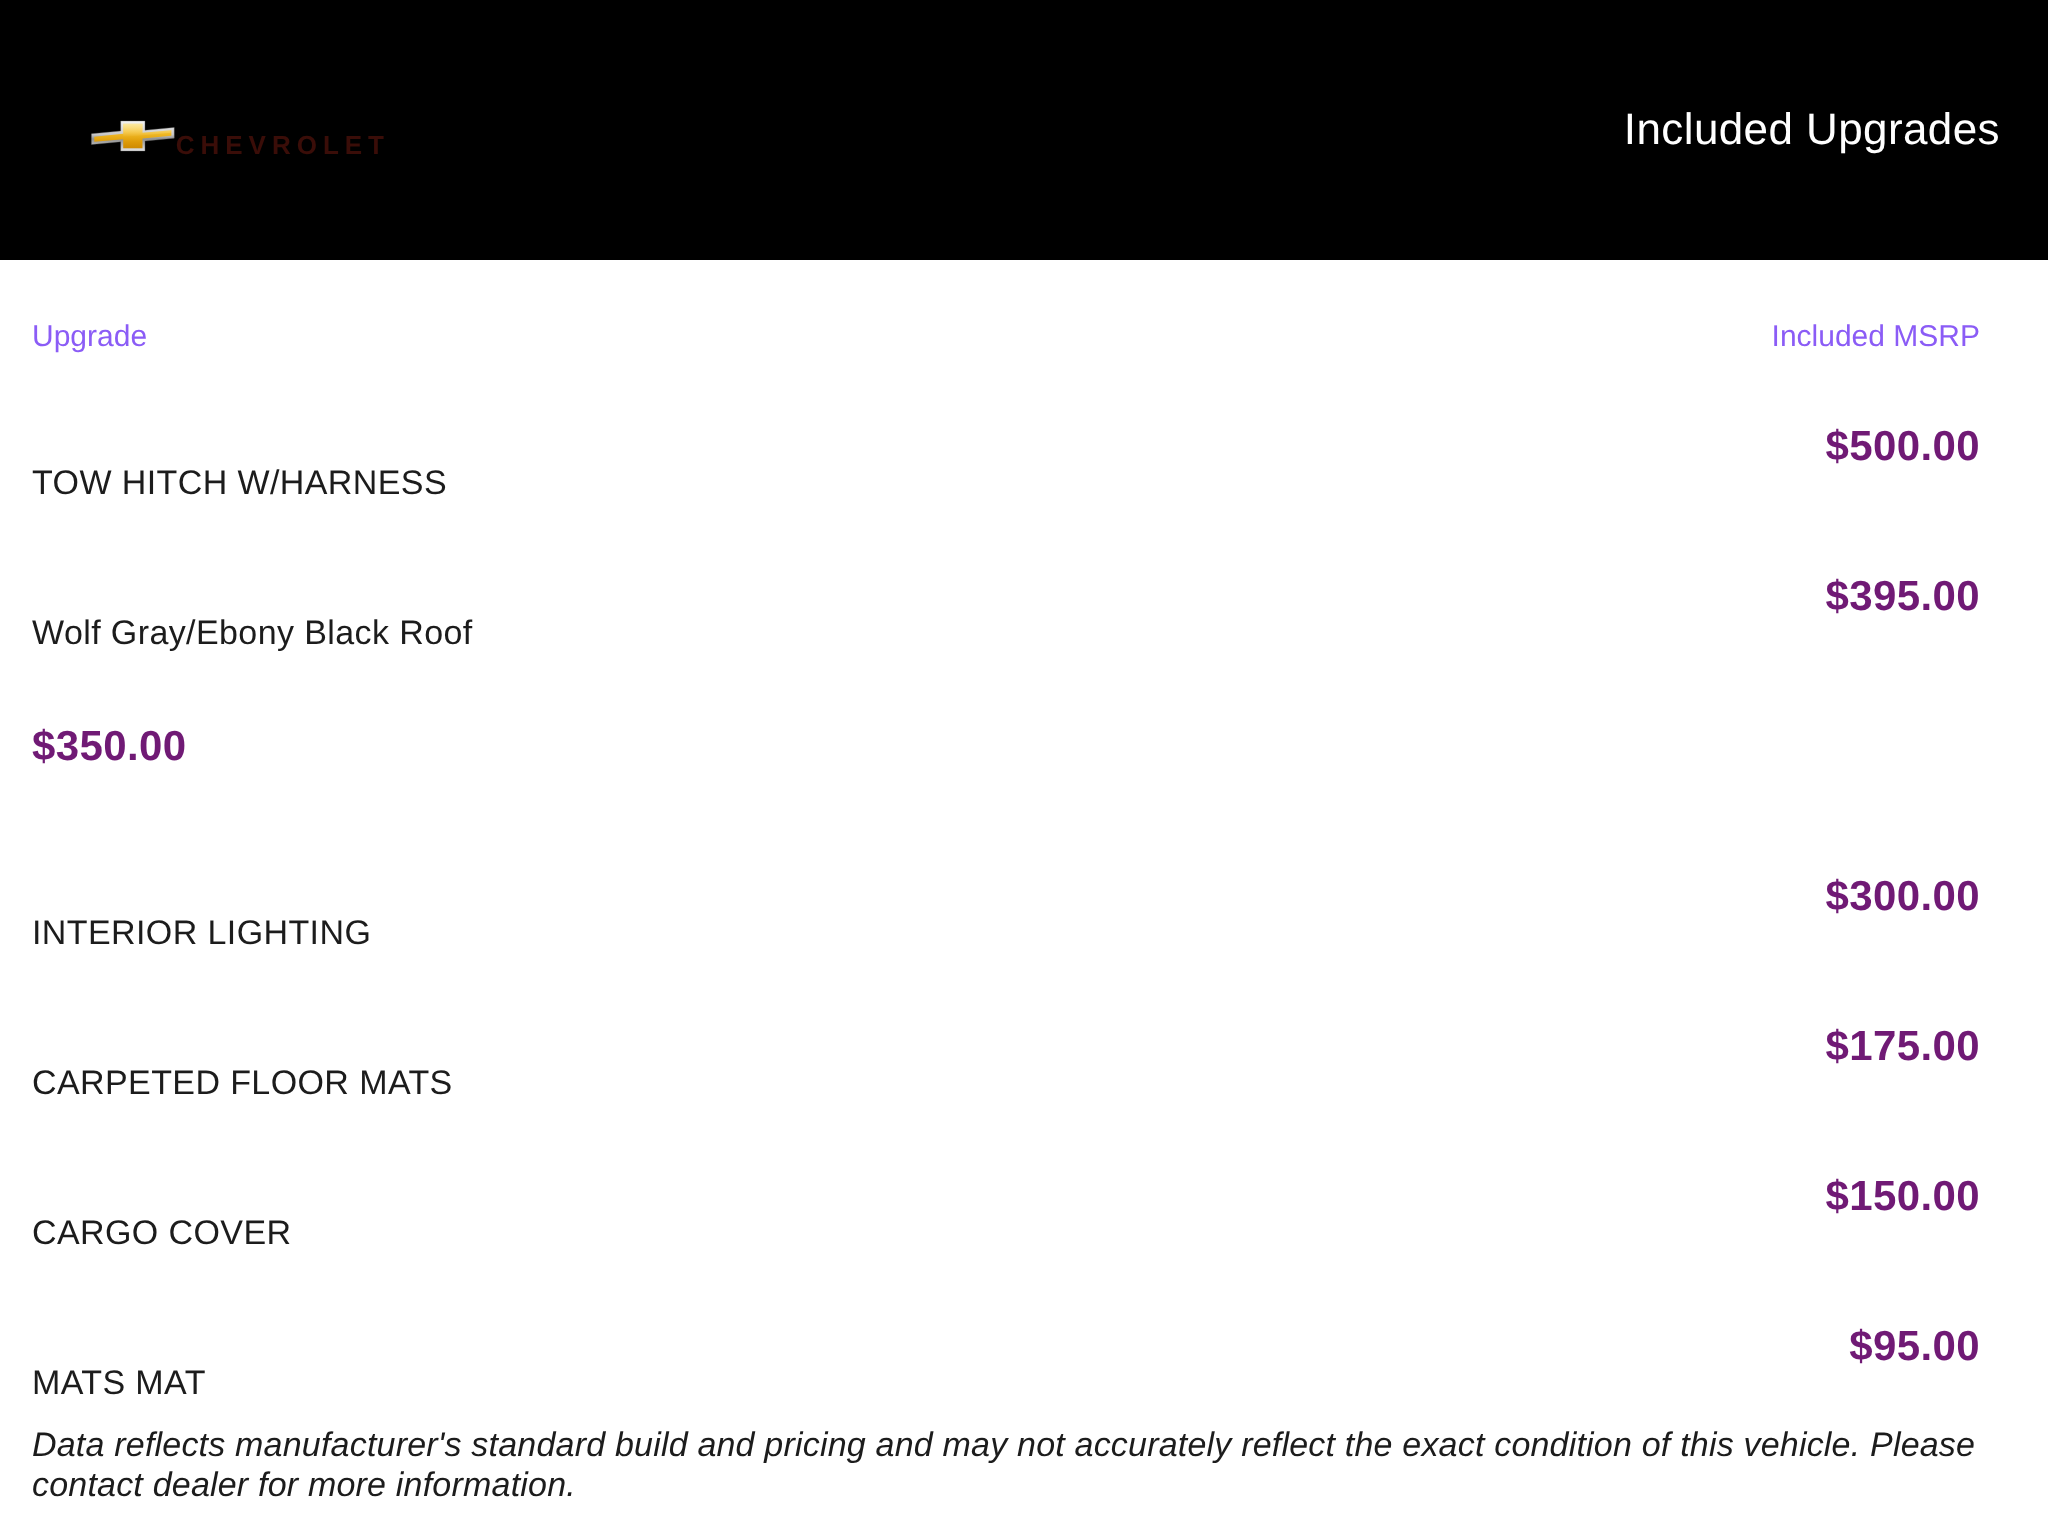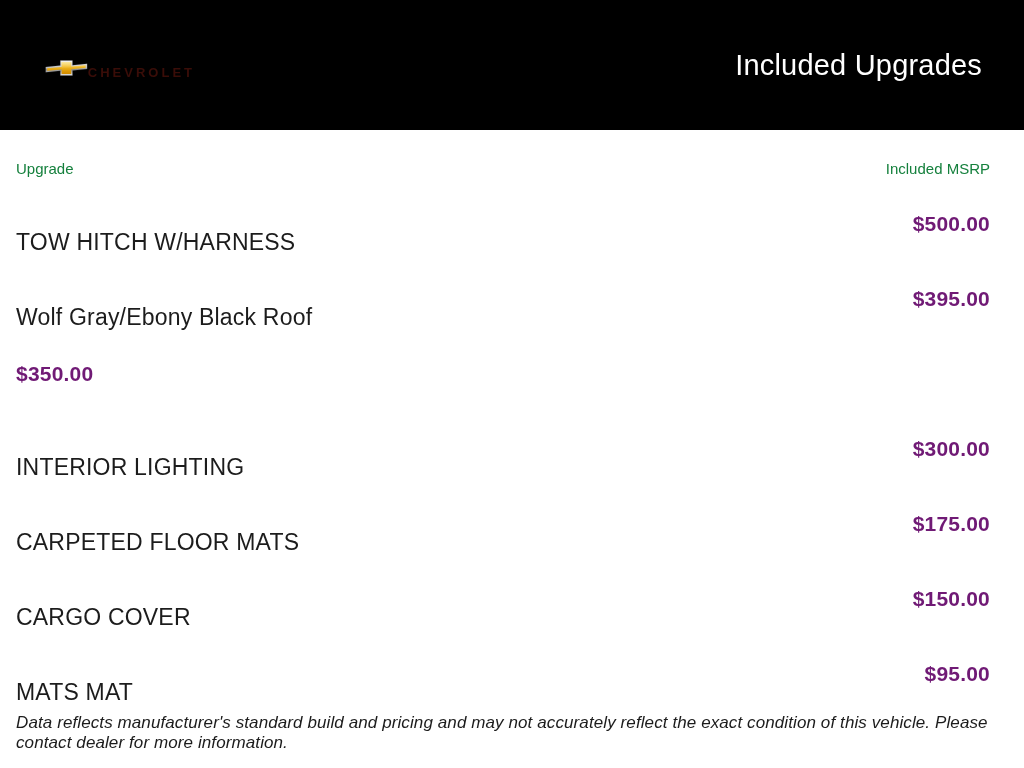--- a/index.html
+++ b/index.html
@@ -15,37 +15,37 @@
     margin-left: 45px; margin-top: 6px;
     width: 150px; display: flex; flex-direction: row; align-items: center;
   }
   .bowtie-svg { width: 150px; height: 54px; display: block; }
   .brand-word {
     margin-top: 8px;
     font-size: 13px; font-weight: bold; letter-spacing: 3px;
     color: #3a0d08; line-height: 1;
   }
   .header-title {
-    color: #ffffff; font-size: 29px; font-weight: 400;
-    padding-right: 42px; letter-spacing: 0.2px;
+    color: #ffffff; font-size: 22px; font-weight: 400;
+    padding-right: 24px; letter-spacing: 0.2px;
   }
 
   .content { padding: 0 34px 0 16px; }
 
   .table-head {
     padding-top: 30px; height: 48px;
     display: flex; justify-content: space-between; align-items: flex-start;
   }
-  .col-head { font-size: 15px; color: #15803d; line-height: 18px; }
+  .col-head { font-size: 15px; color: #8b5cf6; line-height: 18px; }
 
   .rows { margin-top: 8px; }
   .row {
     height: 75px; display: flex; justify-content: space-between; align-items: center;
   }
-  .row-label { font-size: 23px; color: #1c1c1c; letter-spacing: 0.2px; margin-top: 37px; }
+  .row-label { font-size: 17px; color: #1c1c1c; letter-spacing: 0.2px; margin-top: 37px; }
   .row-price { font-size: 21px; font-weight: bold; color: #701a75; letter-spacing: 0.2px; }
 
   .footer { padding: 2px 16px 0 16px; }
   .disclaimer {
     font-size: 17px; font-style: italic; color: #1c1c1c; letter-spacing: 0.1px;
   }
 </style>
 </head>
 <body>
 

